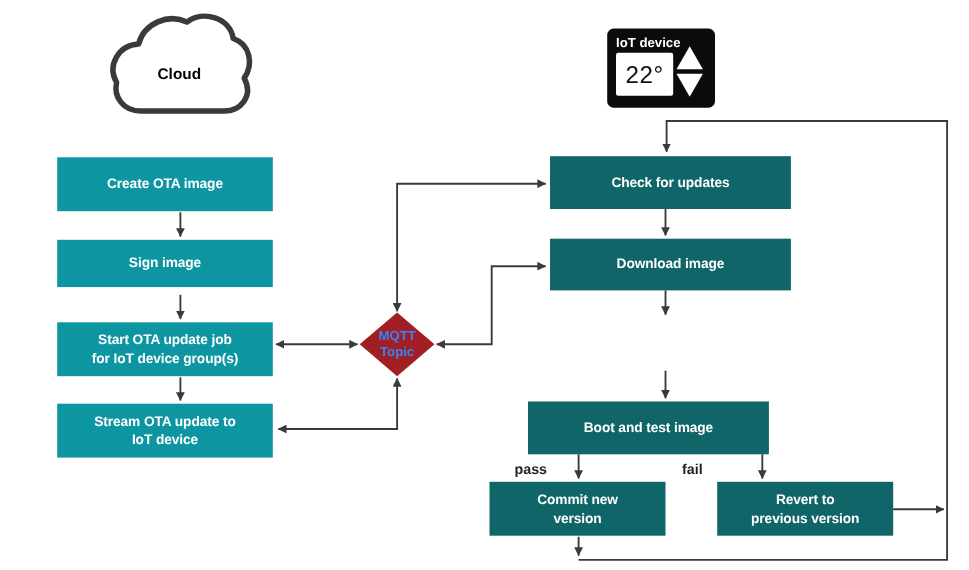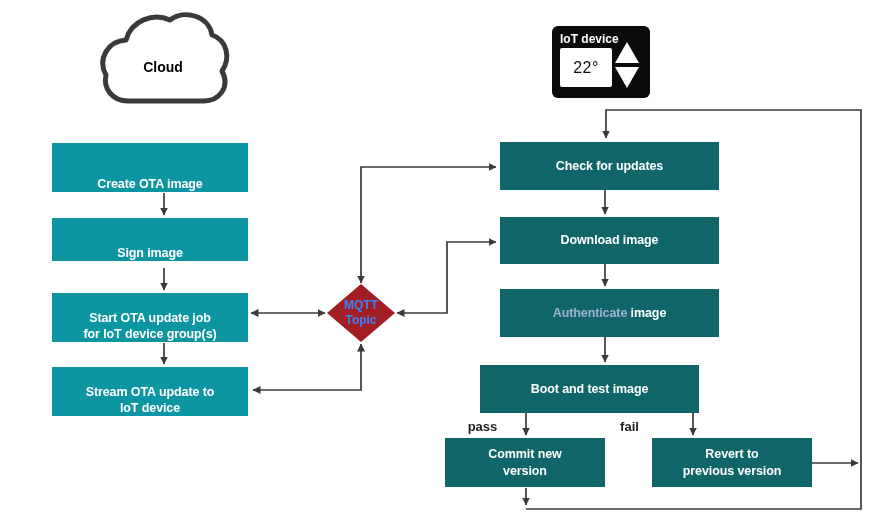--- a/index.html
+++ b/index.html
@@ -19,21 +19,21 @@
   }
   .layer{position:absolute;left:0;top:0;width:881px;height:518px;}
   .connector{stroke:var(--line);stroke-width:1.7;fill:none;}
   .diamond-shape{fill:var(--diamond-red);stroke:none;}
   .cloud-shape{fill:#ffffff;stroke:var(--line);stroke-width:5;stroke-linejoin:round;}
   .box{
     position:absolute;display:flex;align-items:center;justify-content:center;
     text-align:center;color:var(--box-text);font-weight:bold;font-size:12.5px;
     line-height:1.3;white-space:pre-line;letter-spacing:-0.1px;
   }
-  .box.light{background:var(--box-teal-light);align-items:flex-end;}
+  .box.light{background:var(--box-teal-light);}
   .box.dark{background:var(--box-teal-dark);}
   .accent{color:var(--authenticate-text);}
   .diamond-label{
     position:absolute;left:327px;top:284px;width:68px;height:58px;
     display:flex;align-items:center;justify-content:center;text-align:center;
     color:#3b82f6;font-weight:bold;font-size:12px;line-height:1.25;white-space:pre-line;
   }
   .cloud-label{
     position:absolute;left:113px;top:59px;width:100px;text-align:center;
     font-weight:bold;font-size:14px;color:#000000;
@@ -45,21 +45,21 @@
   .iot-device{
     position:absolute;left:552px;top:26px;width:98px;height:72px;
     background:var(--device-bg);border-radius:6px;
   }
   .iot-title{
     position:absolute;left:8px;top:6px;color:#fff;font-weight:bold;font-size:12px;
   }
   .iot-display{
     position:absolute;left:8px;top:22px;width:52px;height:39px;background:#fff;
     border-radius:2px;display:flex;align-items:center;justify-content:center;
-    color:#111;font-size:16px;font-weight:400;letter-spacing:0.5px;
+    color:#111;font-size:22px;font-weight:400;letter-spacing:0.5px;
   }
   .tri{position:absolute;width:0;height:0;border-left:12px solid transparent;border-right:12px solid transparent;}
   .tri.up{left:63px;top:16px;border-bottom:21px solid #fff;}
   .tri.down{left:63px;top:41px;border-top:21px solid #fff;}
 </style>
 </head>
 <body>
 
 <div class="canvas">
 
@@ -121,23 +121,20 @@
 
   <div class="diamond-label">MQTT
 Topic</div>
 
   <div class="box dark" style="left:500px;top:142px;width:219px;height:48px">
     <span>Check for updates</span>
   </div>
   <div class="box dark" style="left:500px;top:217px;width:219px;height:47px">
     <span>Download image</span>
   </div>
-  <div class="box dark" style="left:500px;top:289px;width:219px;height:48px">
-    <span><span class="accent">Authenticate</span><span> image</span></span>
-  </div>
   <div class="box dark" style="left:480px;top:365px;width:219px;height:48px">
     <span>Boot and test image</span>
   </div>
 
   <div class="branch-label" style="left:455px;top:419px">pass</div>
   <div class="branch-label" style="left:602px;top:419px">fail</div>
 
   <div class="box dark" style="left:652px;top:438px;width:160px;height:49px">
     <span>Revert to
 previous version</span>

